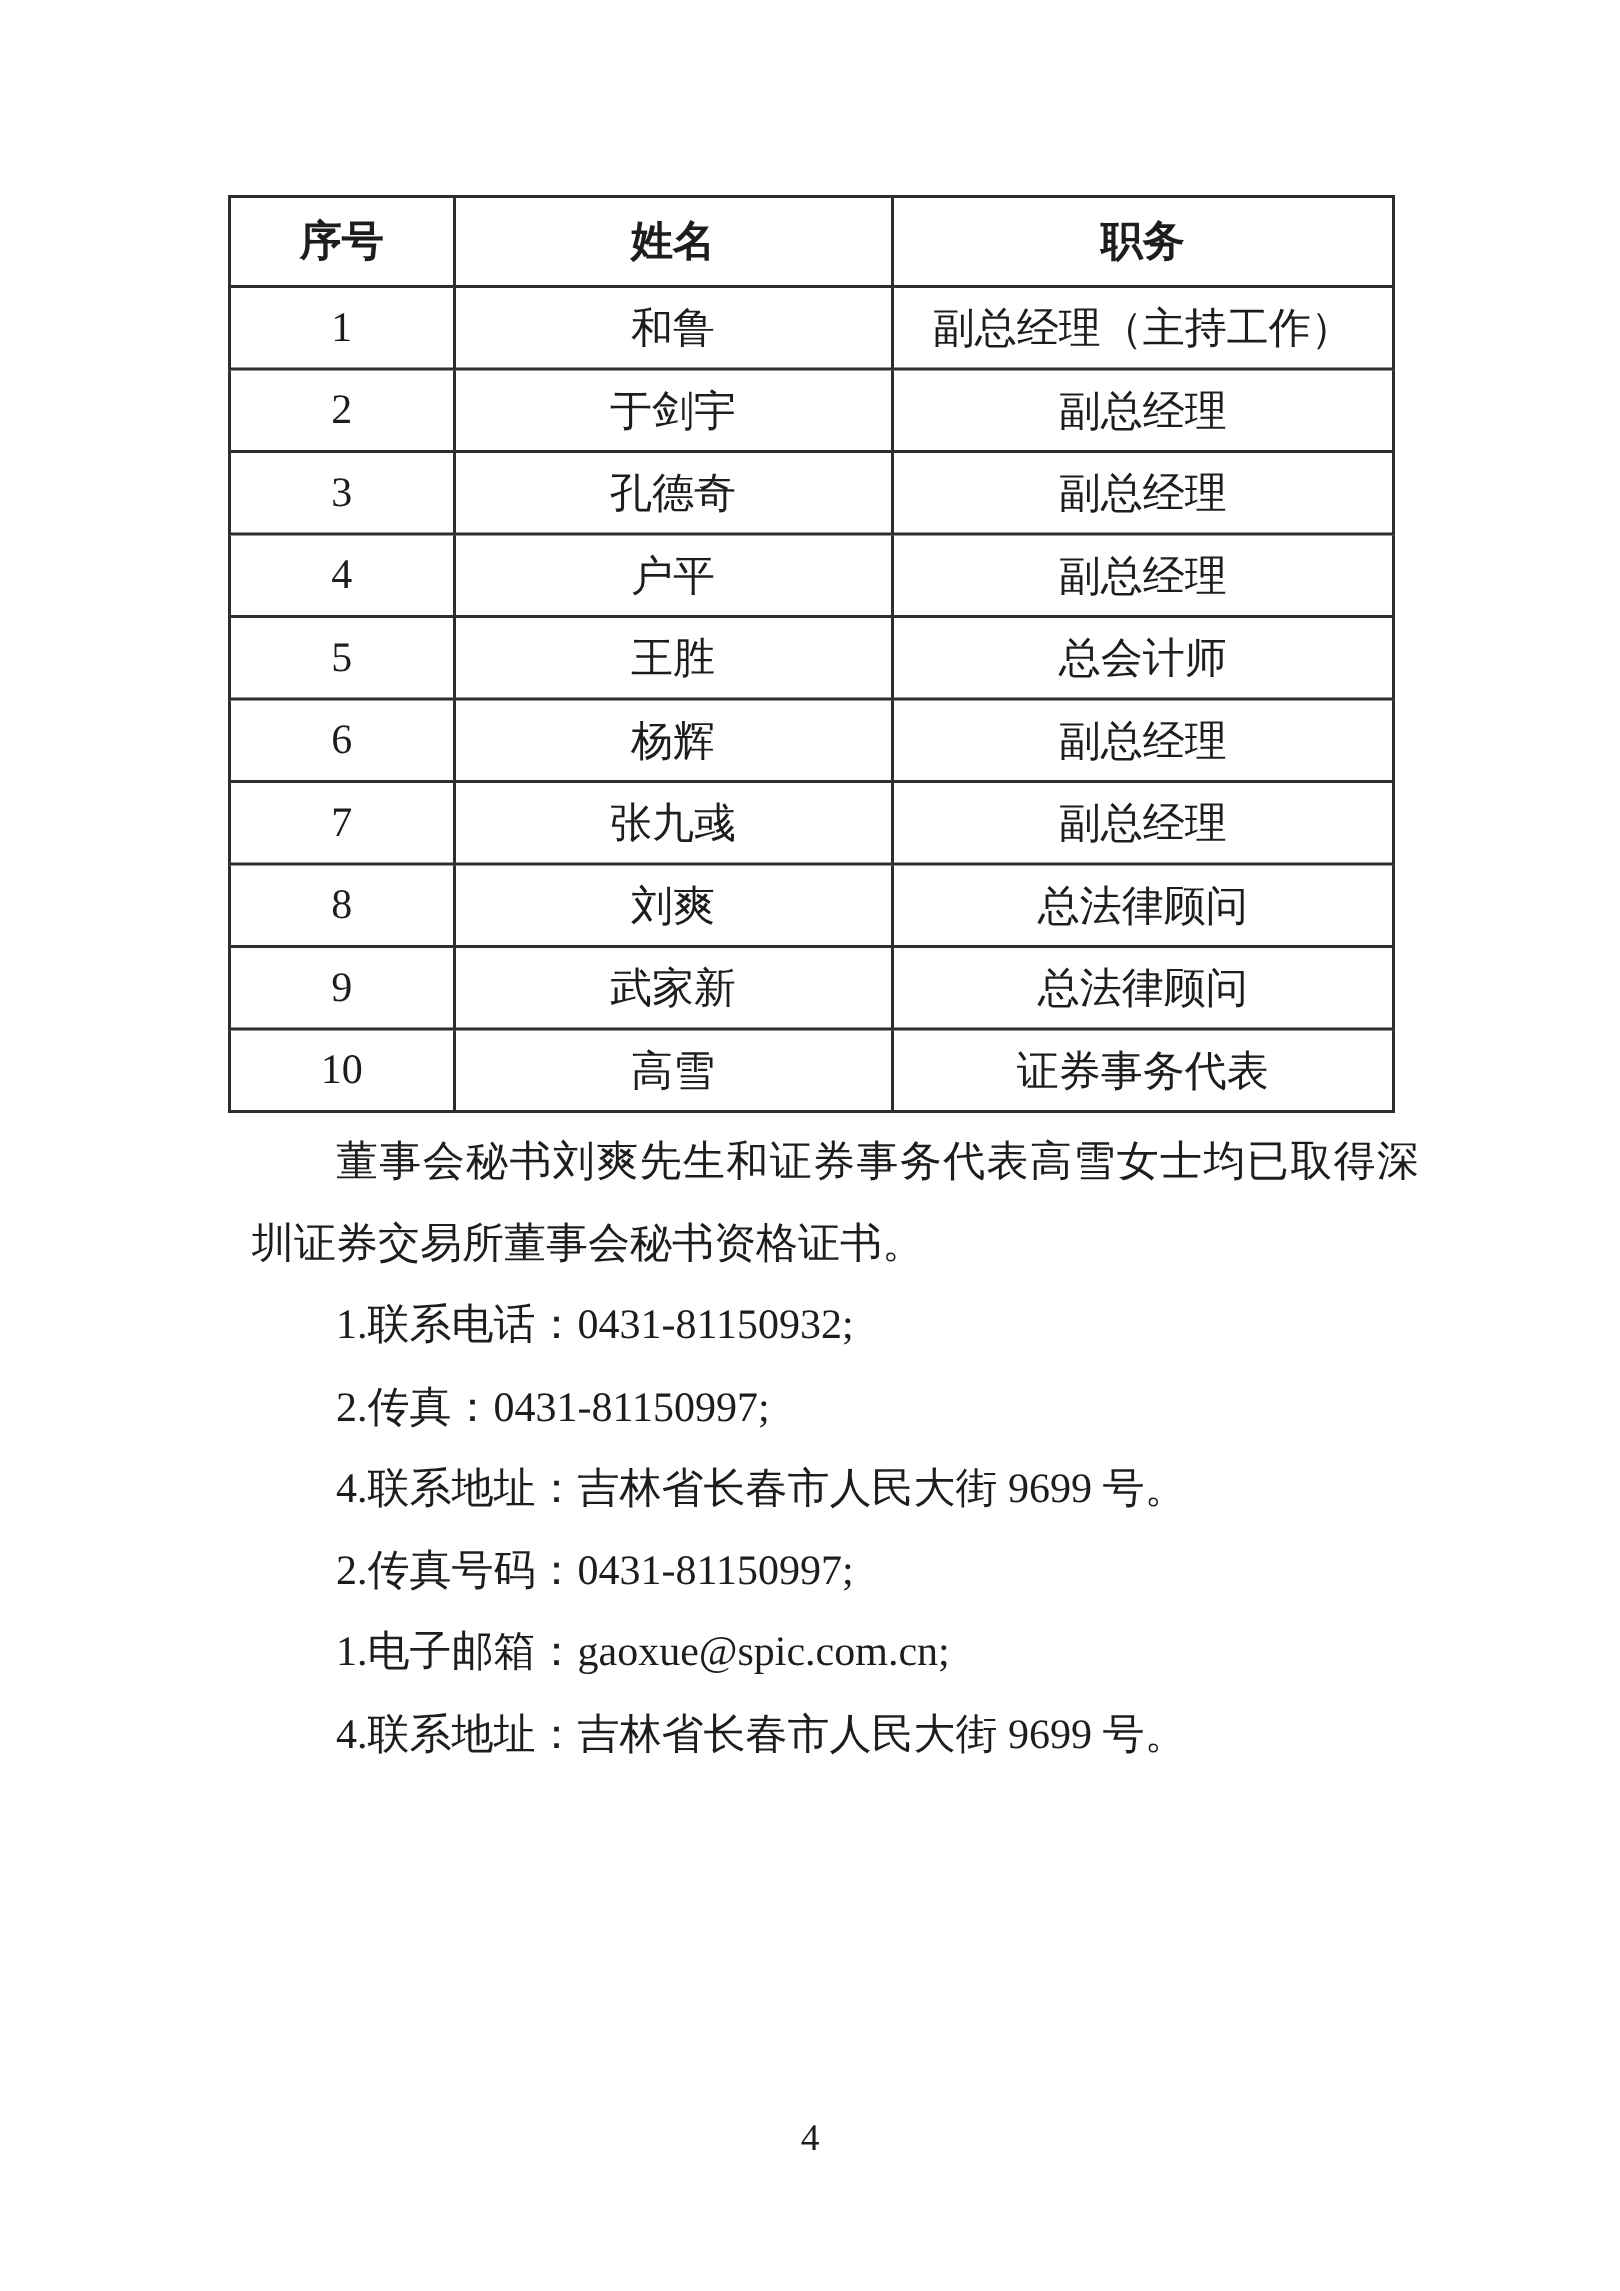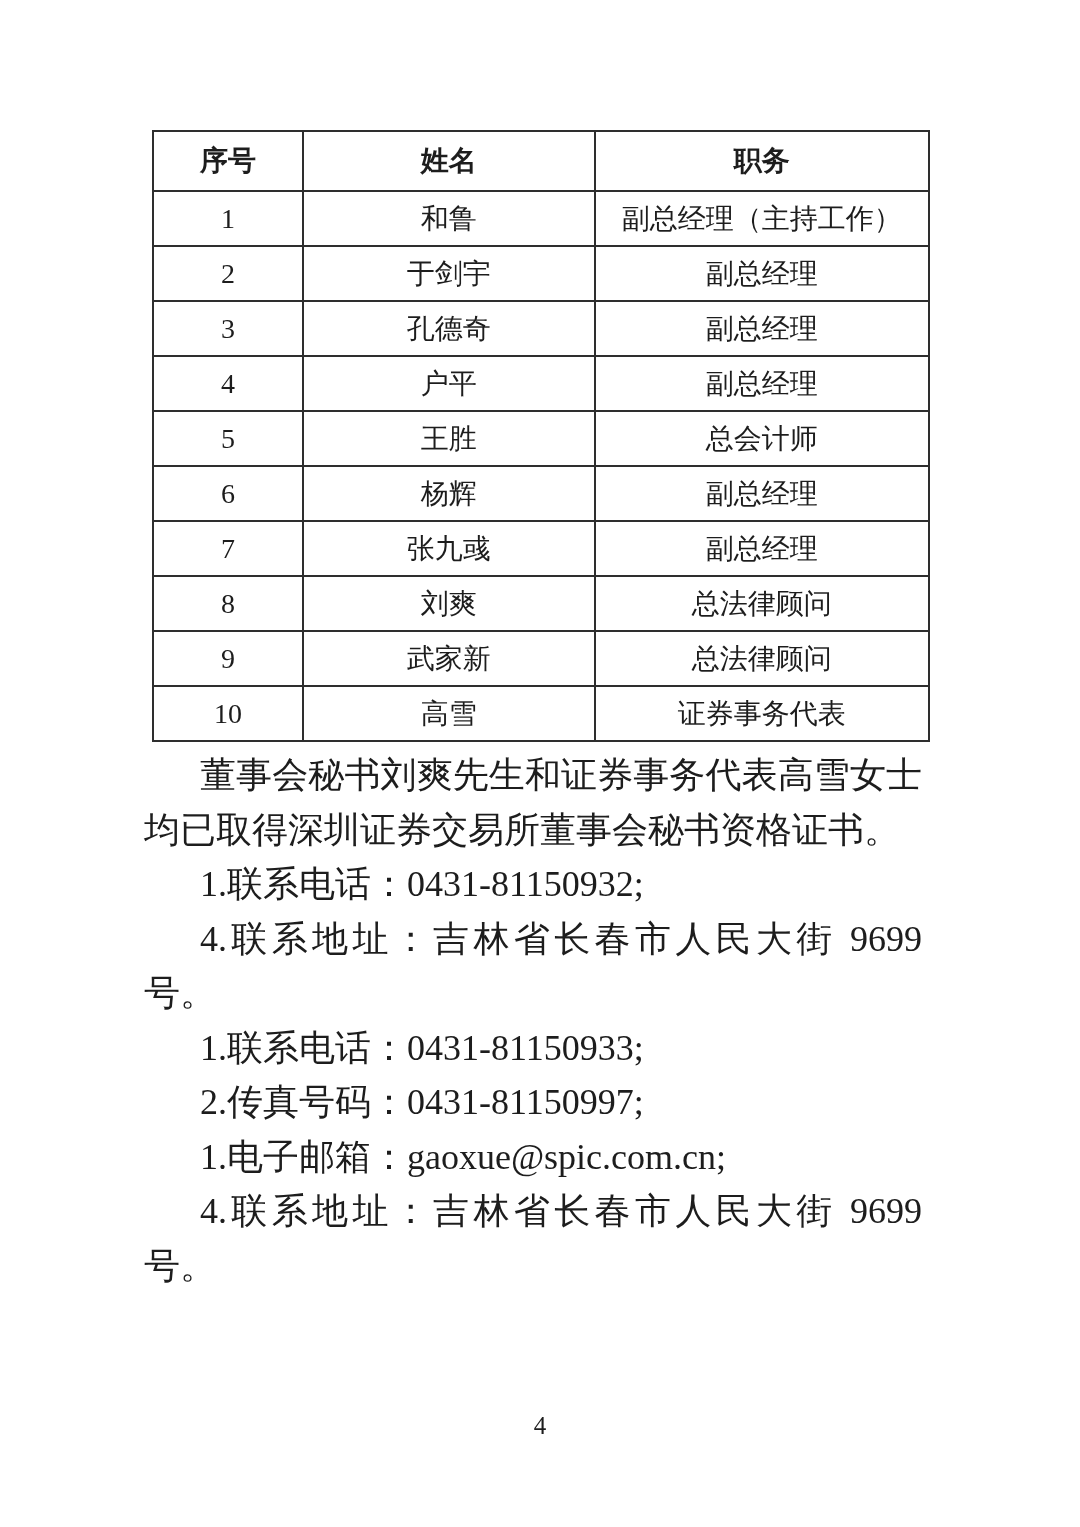--- a/index.html
+++ b/index.html
@@ -31,24 +31,24 @@
     white-space: nowrap;
   }
   table.mgmt thead th { height: 58px; font-weight: bold; }
   table.mgmt tbody td { height: 53px; font-weight: normal; }
   .col-no    { width: 19.3%; }
   .col-name  { width: 37.6%; }
   .col-title { width: 43.1%; }
 
   .text-block {
     position: absolute;
-    left: 144px;
+    left: 168px;
     top: 748px;
     width: 778px;
-    font-size: 36px;
+    font-size: 28px;
     line-height: 54.5px;
   }
   .text-block p {
     margin: 0;
     text-indent: 56px;
     text-align: justify;
     text-justify: inter-ideograph;
   }
   .page-number {
     position: absolute;
@@ -129,22 +129,22 @@
         <td>10</td>
         <td>高雪</td>
         <td>证券事务代表</td>
       </tr>
     </tbody>
   </table>
 
   <div class="text-block">
     <p>董事会秘书刘爽先生和证券事务代表高雪女士均已取得深圳证券交易所董事会秘书资格证书。</p>
     <p>1.联系电话：0431-81150932;</p>
+    <p>2.传真：0431-81150997;</p>
     <p>4.联系地址：吉林省长春市人民大街 9699 号。</p>
-    <p>1.联系电话：0431-81150933;</p>
     <p>2.传真号码：0431-81150997;</p>
     <p>1.电子邮箱：gaoxue@spic.com.cn;</p>
     <p>4.联系地址：吉林省长春市人民大街 9699 号。</p>
   </div>
 
   <div class="page-number">4</div>
 
 </div>
 
 </body></html>

